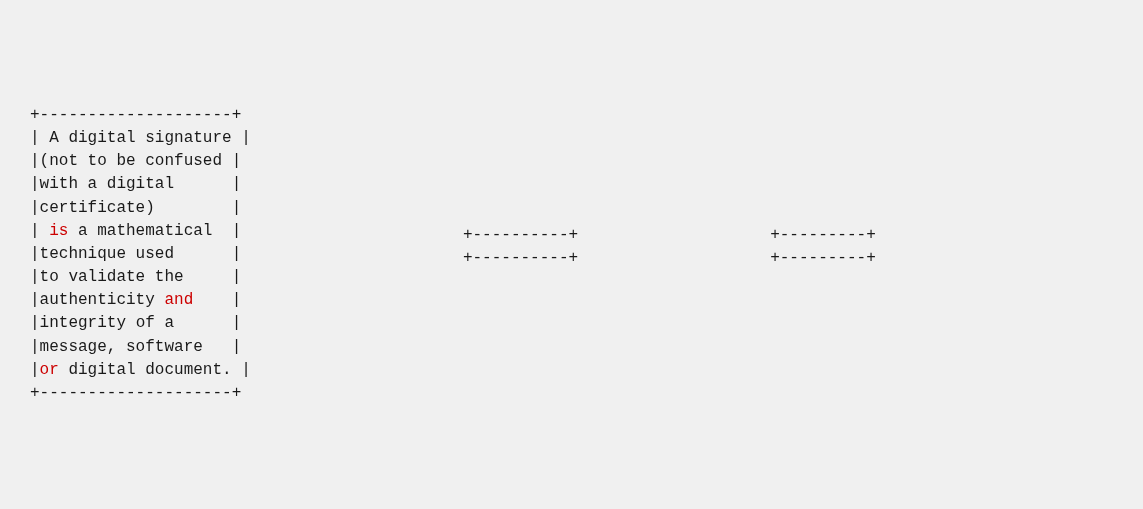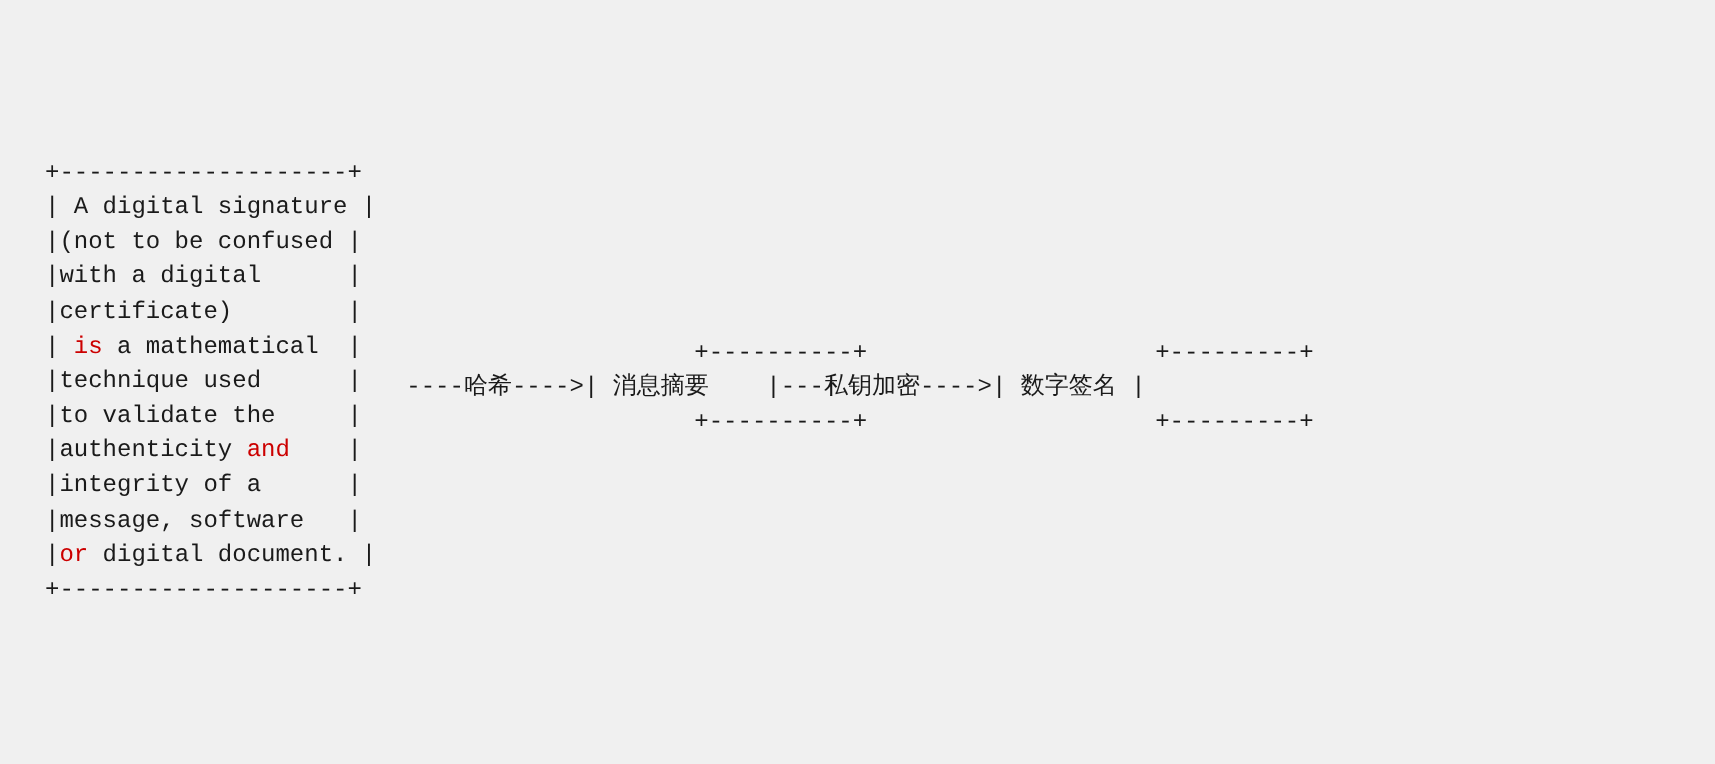--- a/index.html
+++ b/index.html
@@ -46,14 +46,14 @@
       display: block;
       white-space: pre;
       line-height: 1.45;
     }
   </style>
 </head>
 <body>
 
 <div class="diagram-container">
   <div class="text-block" id="text-block-content"><div><span>+--------------------+</span></div><div><span>| A digital signature |</span></div><div><span>|(not to be confused |</span></div><div><span>|with a digital      |</span></div><div><span>|certificate)        |</span></div><div><span>| </span><span style="color: rgb(204, 0, 0);">is</span><span> a mathematical  |</span></div><div><span>|technique used      |</span></div><div><span>|to validate the     |</span></div><div><span>|authenticity </span><span style="color: rgb(204, 0, 0);">and</span><span>    |</span></div><div><span>|integrity </span><span>of</span><span> a      |</span></div><div><span>|message, software   |</span></div><div><span>|</span><span style="color: rgb(204, 0, 0);">or</span><span> digital document. |</span></div><div><span>+--------------------+</span></div></div>
-  <div class="flow-diagram" id="flow-diagram-content"><span class="flow-line">                    +----------+                    +---------+</span><span class="flow-line">----哈希----&gt;| 消息摘要    |---私钥加密----&gt;| 数字签名 |</span><span class="flow-line">                    +----------+                    +---------+</span></div>
+  <div class="flow-diagram" id="flow-diagram-content"><span class="flow-line">                    +----------+                    +---------+</span><span class="flow-line">                    +----------+                    +---------+</span></div>
 </div>
 
 </body></html>

